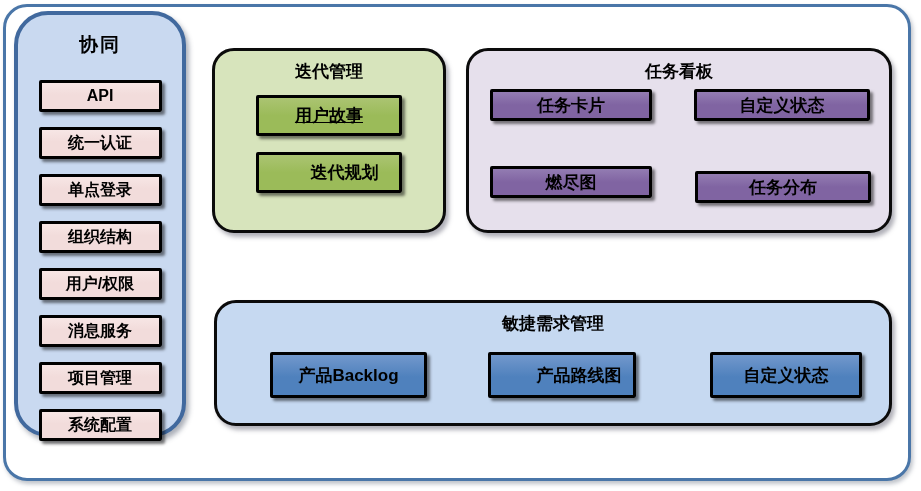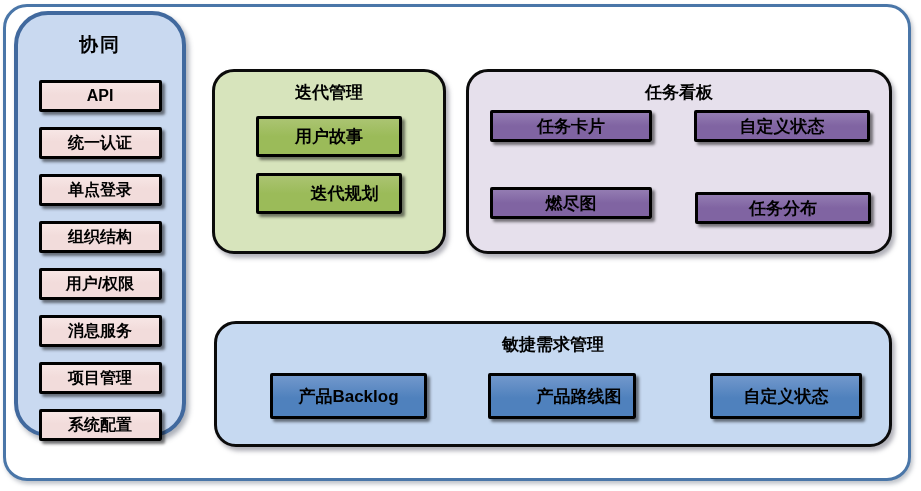--- a/index.html
+++ b/index.html
@@ -70,21 +70,20 @@
     background: linear-gradient(180deg, #f7e6e5 0%, #f2dcdb 45%);
     font-size: 16px;
   }
   
   .panel {
     position: absolute;
     border: 3px solid #0b0b0b;
     border-radius: 22px;
     box-shadow: 3px 4px 4px rgba(100,100,115,.5);
     box-sizing: border-box;
-    margin-top: 21px;
   }
   .panel-title {
     text-align: center;
     font-size: 17px;
     font-weight: bold;
     color: #000;
     margin-top: 9px;
   }
   .panel-iteration {
     left: 212px; top: 48px;
@@ -155,21 +154,21 @@
         <span class="label">项目管理</span>
       </div>
       <div class="node pink-node">
         <span class="label">系统配置</span>
       </div>
     </div>
   </aside>
 
   <section class="panel panel-iteration">
     <div class="panel-title">迭代管理</div>
-    <div class="node green-node" style="top:44px;">
+    <div class="node green-node" style="top:44px;text-decoration:underline;">
       <span class="label">用户故事</span>
     </div>
     <div class="node green-node" style="top:101px;padding-left:31px;">
       <span class="label">迭代规划</span>
     </div>
   </section>
 
   <section class="panel panel-taskboard">
     <div class="panel-title">任务看板</div>
     <div class="node purple-node" style="left:21px; top:38px; width:162px;">

